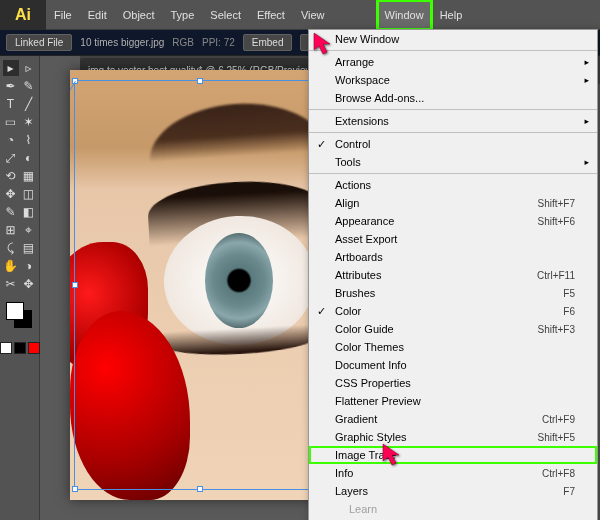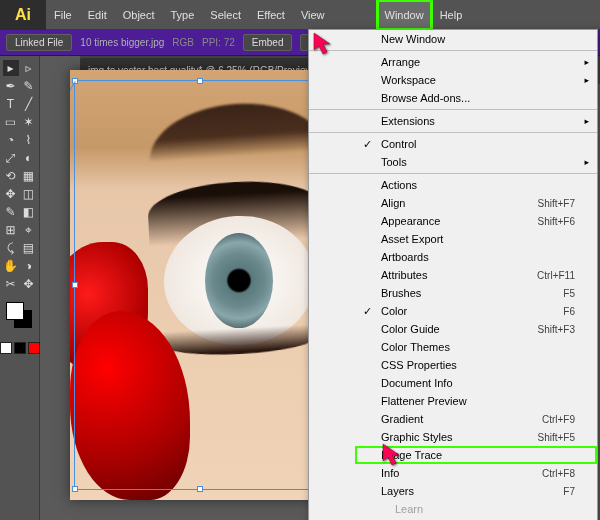--- a/index.html
+++ b/index.html
@@ -1,21 +1,21 @@
 <!DOCTYPE html>
 <html><head>
 <meta charset="utf-8">
 <style>
 * { margin:0; padding:0; box-sizing:border-box; font-family:"Segoe UI",Tahoma,sans-serif; }
 body { width:600px; height:520px; background:#535353; overflow:hidden; position:relative; font-size:11px; }
 .menubar { height:30px; background:#535353; border-bottom:1px solid #3a3a3a; display:flex; align-items:center; }
 .app-icon { width:46px; height:30px; display:flex; align-items:center; justify-content:center; color:#fde047; font-weight:bold; font-size:16px; background:#2d2d2d; }
 .menu-item { padding:0 8px; height:30px; line-height:30px; color:#e0e0e0; cursor:pointer; }
 .menu-item.highlighted { outline:3px solid #3cff00; outline-offset:-2px; background:#6a6a6a;margin-left:44px; }
-.ctrlbar { height:26px; background:#4c1d95; border-bottom:1px solid #222; display:flex; align-items:center; padding:0 6px; gap:8px; color:#ccc; font-size:10px; }
+.ctrlbar { height:26px; background:#0f172a; border-bottom:1px solid #222; display:flex; align-items:center; padding:0 6px; gap:8px; color:#ccc; font-size:10px; }
 .ctrl-pill { background:#474747; border:1px solid #606060; border-radius:2px; padding:2px 8px; cursor:pointer; color:#ddd; }
 .ctrl-text { color:#b0b0b0; }
 .ctrl-text.light { color:#888; }
 .tabbar { height:28px; background:#424242; display:flex; align-items:center; margin-left:40px; }
 .doc-tab { background:#323232; height:24px; padding:0 8px; display:flex; align-items:center; color:#ddd; font-size:10px; border-radius:3px 3px 0 0; gap:6px; }
 .tab-close { cursor:pointer; color:#ccc; }
 .workspace { position:absolute; top:56px; left:0; right:0; bottom:0; display:flex; background:#424242; }
 .toolcol { width:40px; background:#535353; border-right:1px solid #3a3a3a; display:flex; flex-direction:column; align-items:center; padding-top:4px; gap:2px; }
 .toolrow { display:flex; gap:2px; }
 .tool { width:16px; height:16px; display:flex; align-items:center; justify-content:center; color:#ddd; cursor:pointer; font-size:12px; }
@@ -35,21 +35,21 @@
 .eye-outer { position:absolute; left:36%; top:34%; width:58%; height:30%; background:radial-gradient(ellipse at center,#fff 0%,#f0e8e0 70%); border-radius:50%; transform:rotate(-3deg); }
 .iris { position:absolute; left:52%; top:38%; width:26%; height:22%; background:radial-gradient(circle at 50% 50%,#000 18%,#5a7a7e 22%,#6b8a8e 45%,#8aa8ac 65%,#3a5054 90%); border-radius:50%; }
 .lashes-top { position:absolute; left:30%; top:26%; width:68%; height:14%; background:linear-gradient(180deg,#1a0e08 20%,transparent); border-radius:60% 60% 0 0; transform:rotate(-3deg); filter:blur(.5px); }
 .lashes-bot { position:absolute; left:36%; top:60%; width:58%; height:6%; background:linear-gradient(0deg,#2a1810 10%,transparent); border-radius:0 0 60% 60%; transform:rotate(-3deg); filter:blur(.5px); }
 .select-box { position:absolute; top:10px; left:4px; width:252px; height:410px; border:1px solid #4a90e2; }
 .handle { width:6px; height:6px; border:1px solid #4a90e2; background:#fff; position:absolute; }
 .h-tl{top:-3px;left:-3px}.h-tr{top:-3px;right:-3px}.h-bl{bottom:-3px;left:-3px}.h-br{bottom:-3px;right:-3px}
 .h-t{top:-3px;left:calc(50% - 3px)}.h-b{bottom:-3px;left:calc(50% - 3px)}.h-l{left:-3px;top:calc(50% - 3px)}.h-r{right:-3px;top:calc(50% - 3px)}
 .diag { position:absolute; width:1px; background:#4a90e2; transform-origin:top left; }
 .dropdown { position:absolute; top:29px; left:308px; width:290px; background:#f0f0f0; border:1px solid #999; box-shadow:2px 2px 8px rgba(0,0,0,.4); font-size:11px; color:#000; z-index:100; }
-.dd-item { height:18px; padding:0 22px 0 26px; display:flex; align-items:center; justify-content:space-between; cursor:pointer; position:relative;margin-left:46px; }
+.dd-item { height:18px; padding:0 22px 0 26px; display:flex; align-items:center; justify-content:space-between; cursor:pointer; position:relative; }
 .dd-item.hasarrow::after { content:"▸"; position:absolute; right:8px; font-size:9px; }
 .dd-item.disabled { color:#a0a0a0; cursor:default;padding-left:40px; }
 .dd-item.highlighted { outline:2px solid #3cff00; outline-offset:-2px; }
 .dd-sep { height:1px; background:#c0c0c0; margin:2px 0; }
 .dd-check { position:absolute; left:8px; color:#000; }
 .dd-shortcut { color:#404040; font-size:10px; }
 .cursor-arrow { position:absolute; pointer-events:none; z-index:200; }
 .cursor-arrow svg { filter:drop-shadow(1px 1px 1px rgba(0,0,0,.6)); }
 </style>
 </head>
@@ -232,24 +232,24 @@
       <span class="dd-shortcut">F6</span>
     </div>
     <div class="dd-item">
       <span>Color Guide</span>
       <span class="dd-shortcut">Shift+F3</span>
     </div>
     <div class="dd-item">
       <span>Color Themes</span>
     </div>
     <div class="dd-item">
+      <span>Document Info</span>
+    </div>
+    <div class="dd-item">
       <span>CSS Properties</span>
-    </div>
-    <div class="dd-item">
-      <span>Document Info</span>
     </div>
     <div class="dd-item">
       <span>Flattener Preview</span>
     </div>
     <div class="dd-item">
       <span>Gradient</span>
       <span class="dd-shortcut">Ctrl+F9</span>
     </div>
     <div class="dd-item">
       <span>Graphic Styles</span>

